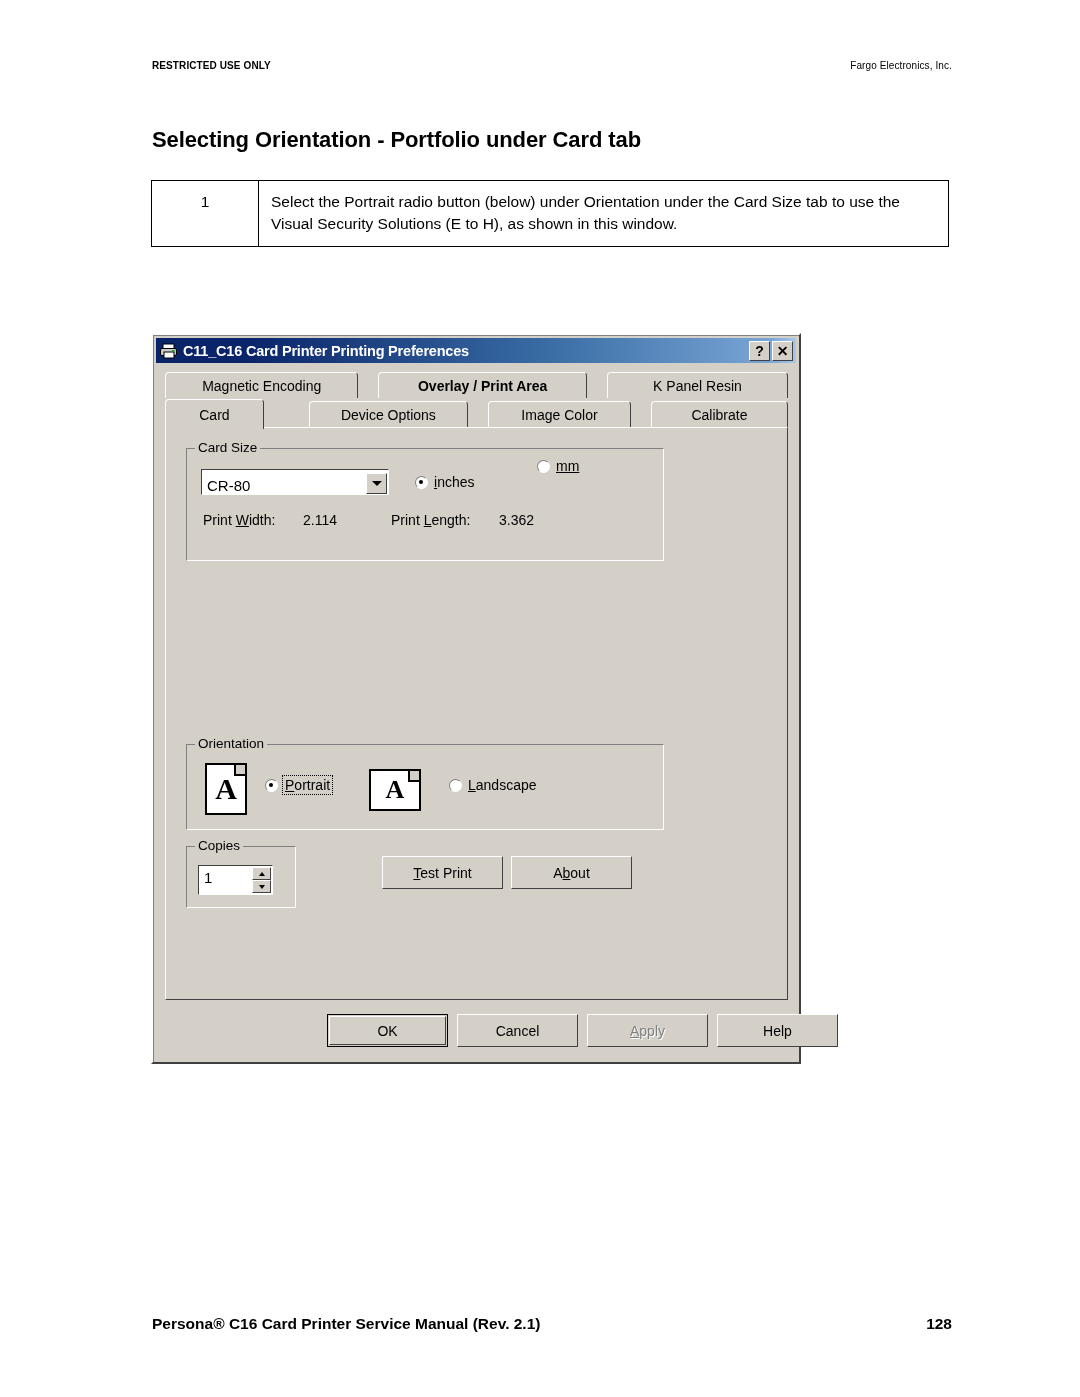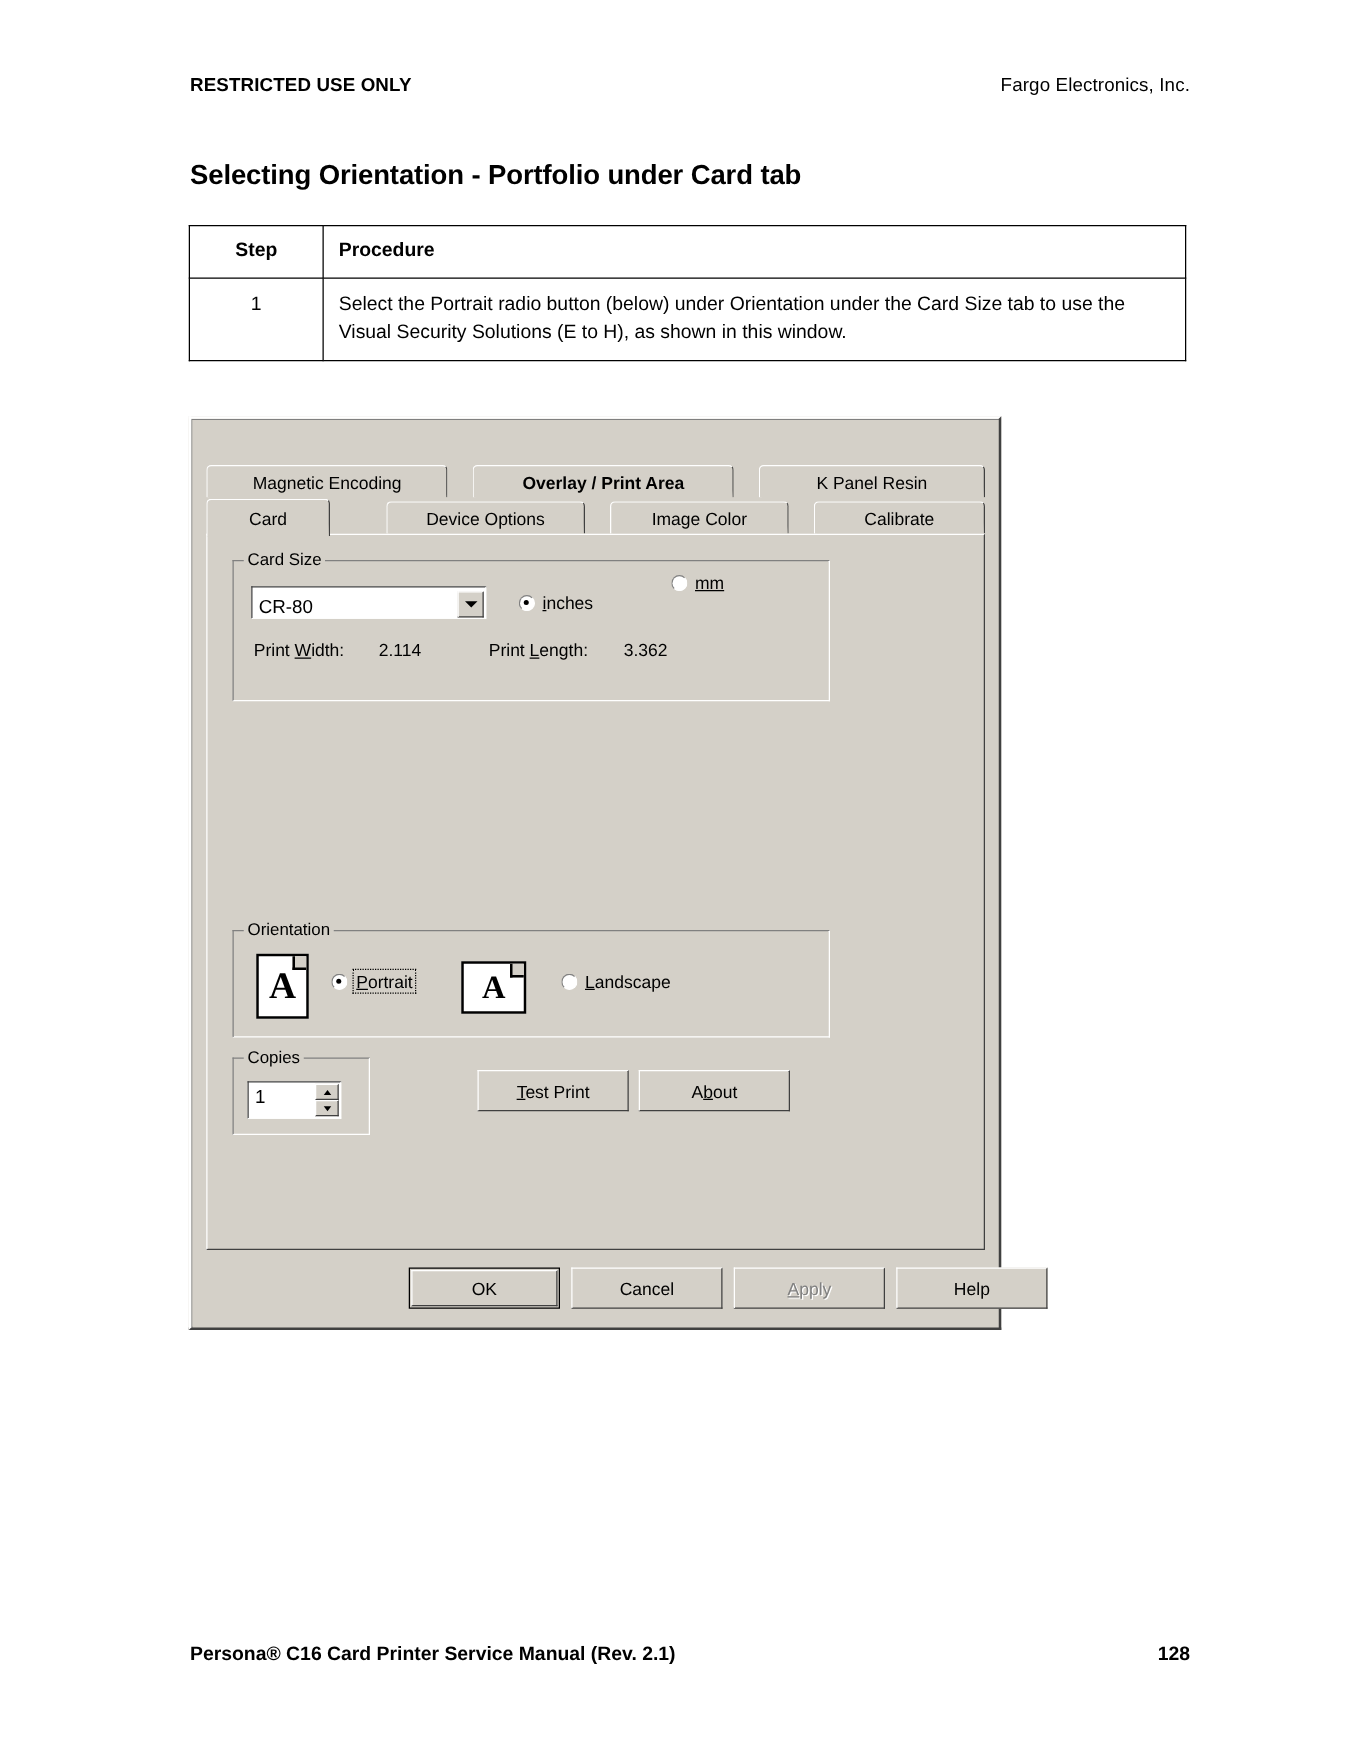--- a/index.html
+++ b/index.html
@@ -19,21 +19,21 @@
 
   
   .page-header {
     position: absolute;
     left: 152px;
     top: 60px;
     width: 800px;
     display: flex;
     justify-content: space-between;
     align-items: flex-start;
-    font-size: 15px;
+    font-size: 10px;
     letter-spacing: .1px;
   }
   .hdr-left { font-weight: 700; }
   .hdr-right { font-weight: 400; }
 
   .page-title {
     position: absolute;
     left: 152px;
     top: 127px;
     font-size: 22px;
@@ -445,34 +445,45 @@
 
 <div class="page-header">
   <span class="hdr-left">RESTRICTED USE ONLY</span>
   <span class="hdr-right">Fargo Electronics, Inc.</span>
 </div>
 
 <div class="page-title">Selecting Orientation - Portfolio under Card tab</div>
 
 <table class="proc-table">
   <tbody>
-      <tr class="proc-head">
-    <th class="col-step">Step</th>
-    <th>Procedure</th>
-  </tr>
   <tr>
     <td class="col-step">1</td>
     <td>Select the Portrait radio button (below) under Orientation under the Card Size tab to use the Visual Security Solutions (E to H), as shown in this window.</td>
   </tr>
 </tbody>
   </table>
 
 <div class="dialog">
   <div class="dlg-inner"></div>
 
+  <div class="titlebar">
+    <span class="tb-icon">
+      <svg width="20" height="18" viewBox="0 0 20 18" aria-hidden="true">
+        <rect x="4" y="2" width="11" height="5" fill="#ffffff" stroke="#000" stroke-width="1"></rect>
+        <rect x="1.5" y="6.5" width="16" height="7" rx="1.5" fill="#c8c8c8" stroke="#000" stroke-width="1"></rect>
+        <rect x="5" y="10" width="10" height="6" fill="#ffffff" stroke="#000" stroke-width="1"></rect>
+        <rect x="13" y="8" width="2.5" height="1.6" fill="#20a020"></rect>
+      </svg>
+    </span>
+    <span class="tb-title">C11_C16 Card Printer Printing Preferences</span>
+    <span class="tb-buttons">
+      <button class="tb-btn">?</button>
+      <button class="tb-btn">✕</button>
+    </span>
+  </div>
 
   <div class="tabs">
     <div class="tab-row row1">
       <div class="tab t-mag">
         <span>Magnetic Encoding</span>
       </div>
       <div class="tab t-ovl">
         <span>Overlay / Print Area</span>
       </div>
       <div class="tab t-kpan">

